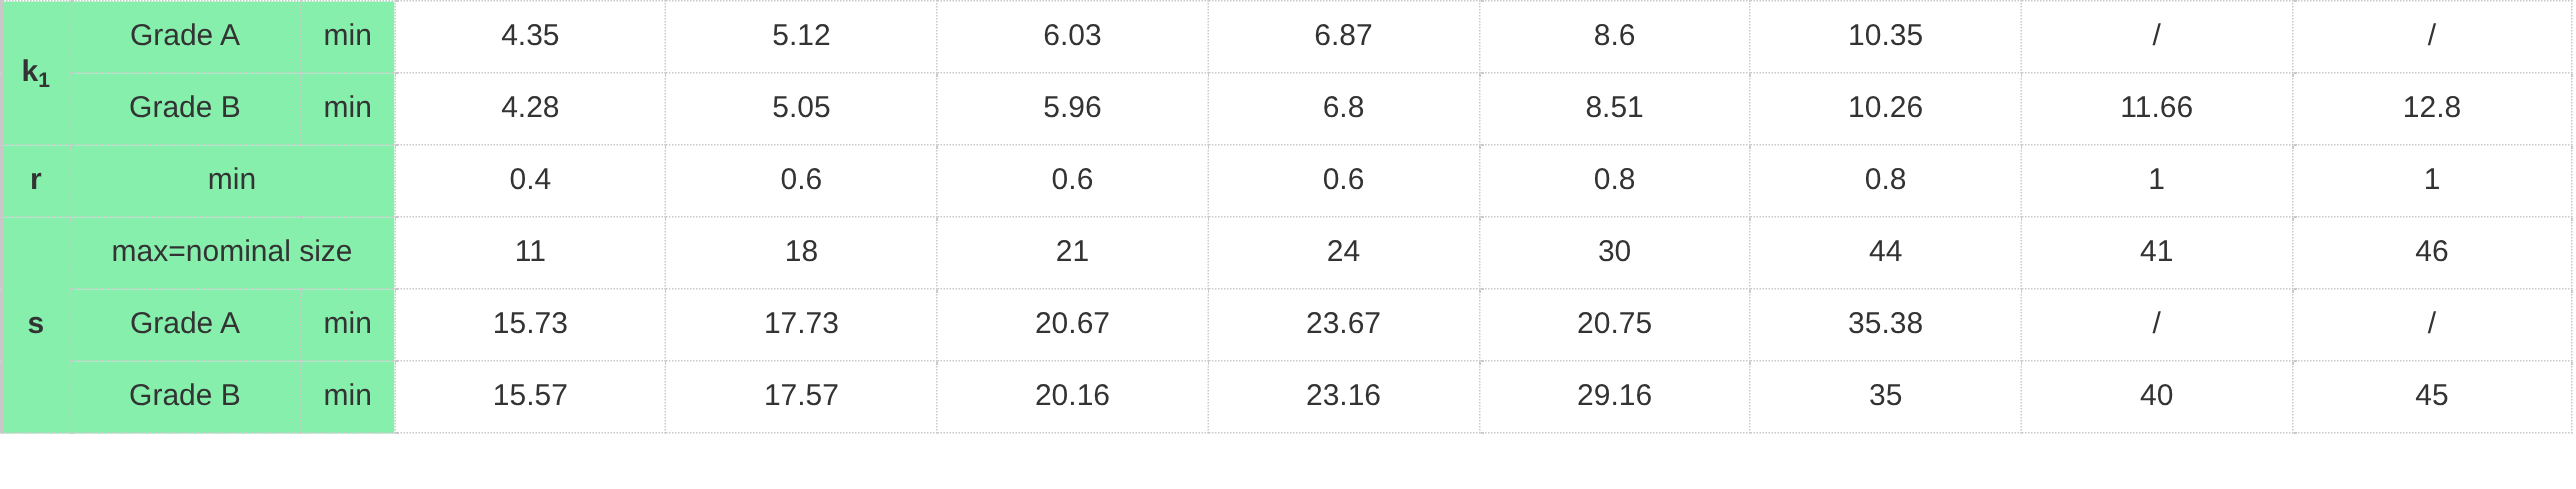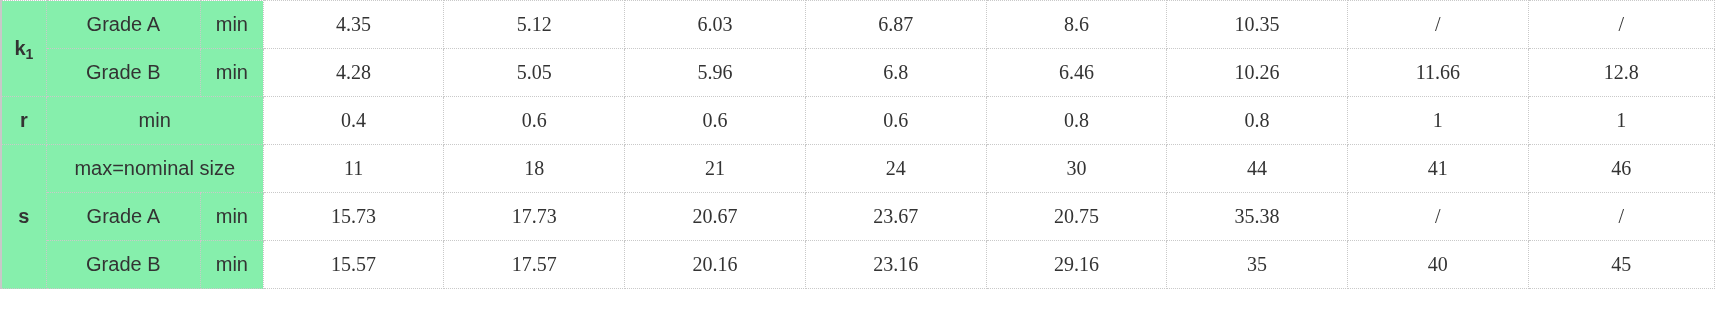--- a/index.html
+++ b/index.html
@@ -57,21 +57,20 @@
   td.sym sub {
     font-size: 14px;
     font-weight: bold;
     vertical-align: baseline;
     position: relative;
     top: 4px;
   }
 
   td.val {
     background: #ffffff;
-    font-family: Liberation Serif, serif;
   }
 
   
   col.c-sym   { width: 41px;  }
   col.c-grade { width: 140px; }
   col.c-qual  { width: 57px;  }
   col.c-data  { width: 164px; }
   col.c-data-last { width: 169px; }
 </style>
 </head>
@@ -108,21 +107,21 @@
         <td class="val">/</td>
       </tr>
 
       <tr>
         <td class="lbl">Grade B</td>
         <td class="lbl">min</td>
         <td class="val">4.28</td>
         <td class="val">5.05</td>
         <td class="val">5.96</td>
         <td class="val">6.8</td>
-        <td class="val">6.46</td>
+        <td class="val">8.51</td>
         <td class="val">10.26</td>
         <td class="val">11.66</td>
         <td class="val">12.8</td>
       </tr>
 
       <tr>
         <td class="lbl sym">r</td>
         <td class="lbl" colspan="2">min</td>
         <td class="val">0.4</td>
         <td class="val">0.6</td>

